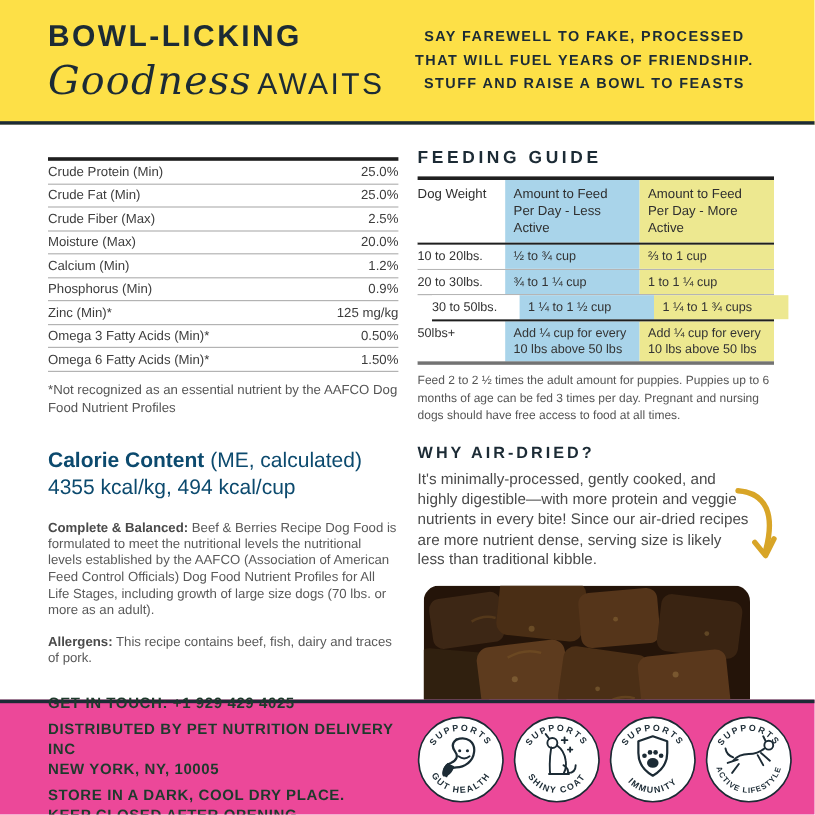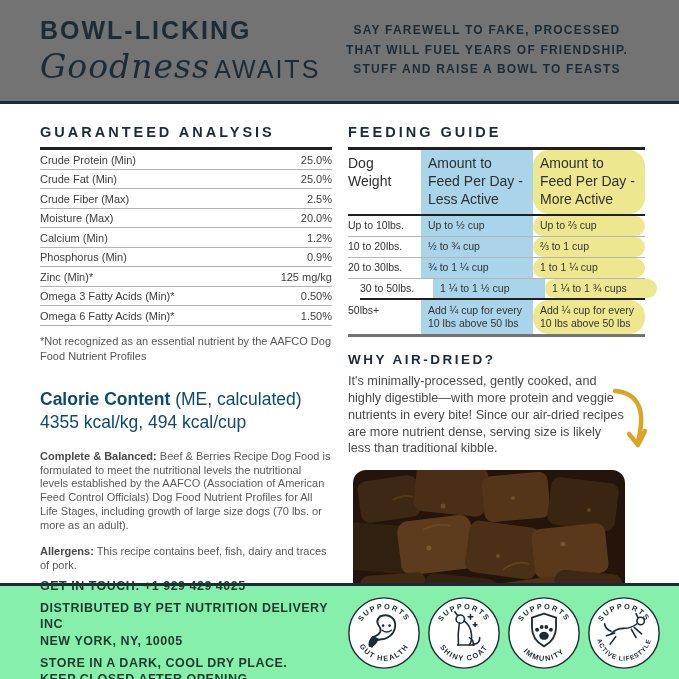--- a/index.html
+++ b/index.html
@@ -1,21 +1,21 @@
 <!DOCTYPE html>
 <html><head>
 <meta charset="utf-8">
 <style>
   * { margin:0; padding:0; box-sizing:border-box; }
   html,body { width:679px; height:679px; }
   body { font-family:"Liberation Sans", sans-serif; background:#fff; }
   .page { width:679px; height:679px; display:flex; flex-direction:column; overflow:hidden; background:#fff; }
 
   
-  .header { height:104px; flex:0 0 auto; background:#737373; border-bottom:3px solid #1C2B35;
+  .header { height:104px; flex:0 0 auto; background:#fde047; border-bottom:3px solid #1C2B35;
             display:flex; align-items:center; justify-content:space-between; padding:0 42px 0 40px; }
   .brand-line1 { font-size:25px; font-weight:bold; letter-spacing:2px; color:#1C2B35; }
   .brand-line2 { margin-top:2px; color:#1C2B35; }
   .brand-script { font-family:"DejaVu Serif", serif; font-style:italic; font-size:33px; letter-spacing:1px; }
   .brand-awaits { font-size:25px; font-weight:normal; letter-spacing:2px; }
   .tagline { width:300px; font-size:12px; font-weight:bold; letter-spacing:1.2px; line-height:1.62; color:#1C2B35;text-align:center; }
 
   
   .main { flex:1 1 auto; overflow:hidden; display:flex; gap:16px; padding:20px 38px 0 40px; background:#fff; }
   .col-left { width:292px; flex:0 0 auto; }
@@ -30,40 +30,40 @@
   .calorie { margin-top:24px; font-size:17.5px; line-height:1.3; color:#0c4a6e; }
   .calorie b { font-weight:bold; }
 
   .para { margin-top:16px; font-size:11px; line-height:1.25; color:#595959; }
   .para b { color:#4a4a4a; }
   .para.allergens { margin-top:13px; }
 
   
   .fg-table { margin-top:7px; border-top:3px solid #1f1f1f; font-size:10.5px; color:#333; }
   .fg-row { display:grid; grid-template-columns:73px 112px 112px; }
-  .fg-row.head { border-bottom:2px solid #1f1f1f; font-size:14px; color:#2f2f2f; }
+  .fg-row.head { border-bottom:2px solid #1f1f1f; font-size:11px; color:#2f2f2f; }
   .fg-row.thin { border-bottom:1px solid #b5b5b5; }
   .fg-row.thick { border-bottom:2px solid #1f1f1f;margin-left:12px; }
   .fg-row.last { border-bottom:3px solid #737373; }
   .fg-cell { padding:3.5px 7px 3px; line-height:1.28; }
   .fg-cell.w { padding-left:0; background:#fff; }
   .fg-cell.blue { background:#A9D4EA; }
-  .fg-cell.yellow { background:#EDE890;border-radius:16px; }
+  .fg-cell.yellow { background:#EDE890; }
   .fg-row.head .fg-cell { padding-top:5px; padding-bottom:5px; }
   .fg-footnote { margin-top:7px; font-size:10px; line-height:1.45; color:#555; }
 
   .why-heading { margin-top:15px; font-size:13.5px; font-weight:bold; letter-spacing:2.5px; color:#1C2B35; }
   .why-wrap { position:relative; margin-top:6px; }
   .why-text { width:278px; font-size:12.7px; line-height:1.33; color:#4a4a4a; }
   .why-arrow { position:absolute; right:-6px; top:12px; }
 
   .food-photo { margin-top:13px; margin-left:5px; width:272px; height:163px; border-radius:13px; overflow:hidden; }
 
   
-  .footer { height:96px; flex:0 0 auto; background:#86efac; border-top:3px solid #1C2B35;
+  .footer { height:96px; flex:0 0 auto; background:#ec4899; border-top:3px solid #1C2B35;
             display:flex; align-items:center; justify-content:space-between; padding:0 18px 0 40px; }
   .footer-text { font-size:12.5px; font-weight:bold; letter-spacing:0.5px; color:#1E3A2C; line-height:1.3; }
   .f-group { margin-bottom:6px; }
   .f-group:last-child { margin-bottom:0; }
   .badges { display:flex; gap:6px; align-items:center; }
   .badge { width:74px; height:74px; }
 </style>
 </head>
 <body>
 
@@ -80,21 +80,20 @@
     <div class="tagline">
       <div>SAY FAREWELL TO FAKE, PROCESSED</div>
       <div>THAT WILL FUEL YEARS OF FRIENDSHIP.</div>
       <div>STUFF AND RAISE A BOWL TO FEASTS</div>
     </div>
   </div>
 
   <div class="main">
 
     <div class="col-left">
-      <div class="sec-heading">GUARANTEED ANALYSIS</div>
       <div class="ga-table">
         <div class="ga-row">
             <span>Crude Protein (Min)</span>
             <span>25.0%</span>
           </div>
         <div class="ga-row">
             <span>Crude Fat (Min)</span>
             <span>25.0%</span>
           </div>
         <div class="ga-row">
@@ -142,45 +141,41 @@
     <div class="col-right">
       <div class="sec-heading">FEEDING GUIDE</div>
 
       <div class="fg-table">
         <div class="fg-row head">
           <div class="fg-cell w">Dog Weight</div>
           <div class="fg-cell blue">Amount to Feed Per Day - Less Active</div>
           <div class="fg-cell yellow">Amount to Feed Per Day - More Active</div>
         </div>
         <div class="fg-row thin">
-          <div class="fg-cell w">Up to 10lbs.</div>
-          <div class="fg-cell blue">Up to ½ cup</div>
-          <div class="fg-cell yellow">Up to ⅔ cup</div>
-        </div>
-        <div class="fg-row thin">
           <div class="fg-cell w">10 to 20lbs.</div>
           <div class="fg-cell blue">½ to ¾ cup</div>
           <div class="fg-cell yellow">⅔ to 1 cup</div>
         </div>
         <div class="fg-row thin">
           <div class="fg-cell w">20 to 30lbs.</div>
           <div class="fg-cell blue">¾ to 1 ¼ cup</div>
           <div class="fg-cell yellow">1 to 1 ¼ cup</div>
         </div>
         <div class="fg-row thick">
           <div class="fg-cell w">30 to 50lbs.</div>
           <div class="fg-cell blue">1 ¼ to 1 ½ cup</div>
           <div class="fg-cell yellow">1 ¼ to 1 ¾ cups</div>
         </div>
         <div class="fg-row last">
           <div class="fg-cell w">50lbs+</div>
           <div class="fg-cell blue">Add ¼ cup for every 10 lbs above 50 lbs</div>
           <div class="fg-cell yellow">Add ¼ cup for every 10 lbs above 50 lbs</div>
         </div>
       </div>
+      <div class="fg-footnote">Feed 2 to 2 ½ times the adult amount for puppies. Puppies up to 6 months of age can be fed 3 times per day. Pregnant and nursing dogs should have free access to food at all times.</div>
 
       <div class="why-heading">WHY AIR-DRIED?</div>
       <div class="why-wrap">
         <div class="why-text">It's minimally-processed, gently cooked, and highly digestible—with more protein and veggie nutrients in every bite!  Since our air-dried recipes are more nutrient dense, serving size is likely less than traditional kibble.</div>
         <svg class="why-arrow" width="42" height="70" viewBox="0 0 42 70">
           <path d="M6 6 C 30 8, 37 26, 29 56" stroke="#D8A527" stroke-width="4.5" fill="none" stroke-linecap="round"></path>
           <path d="M20 49 L29 60 L36 46" stroke="#D8A527" stroke-width="4.5" fill="none" stroke-linecap="round" stroke-linejoin="round"></path>
         </svg>
       </div>
 

